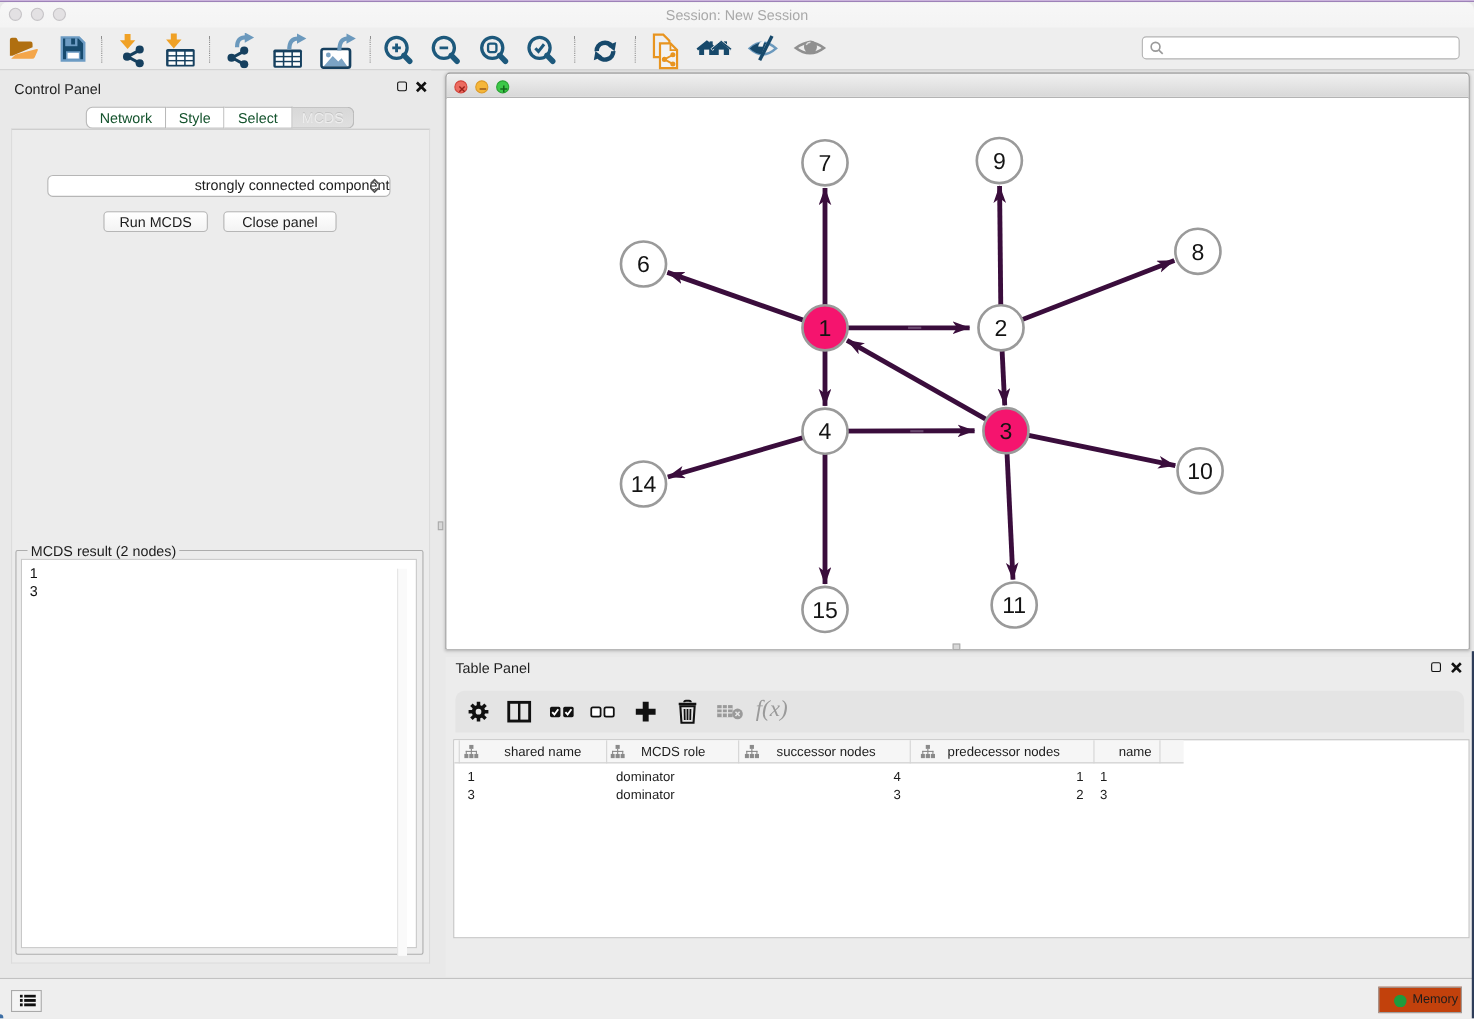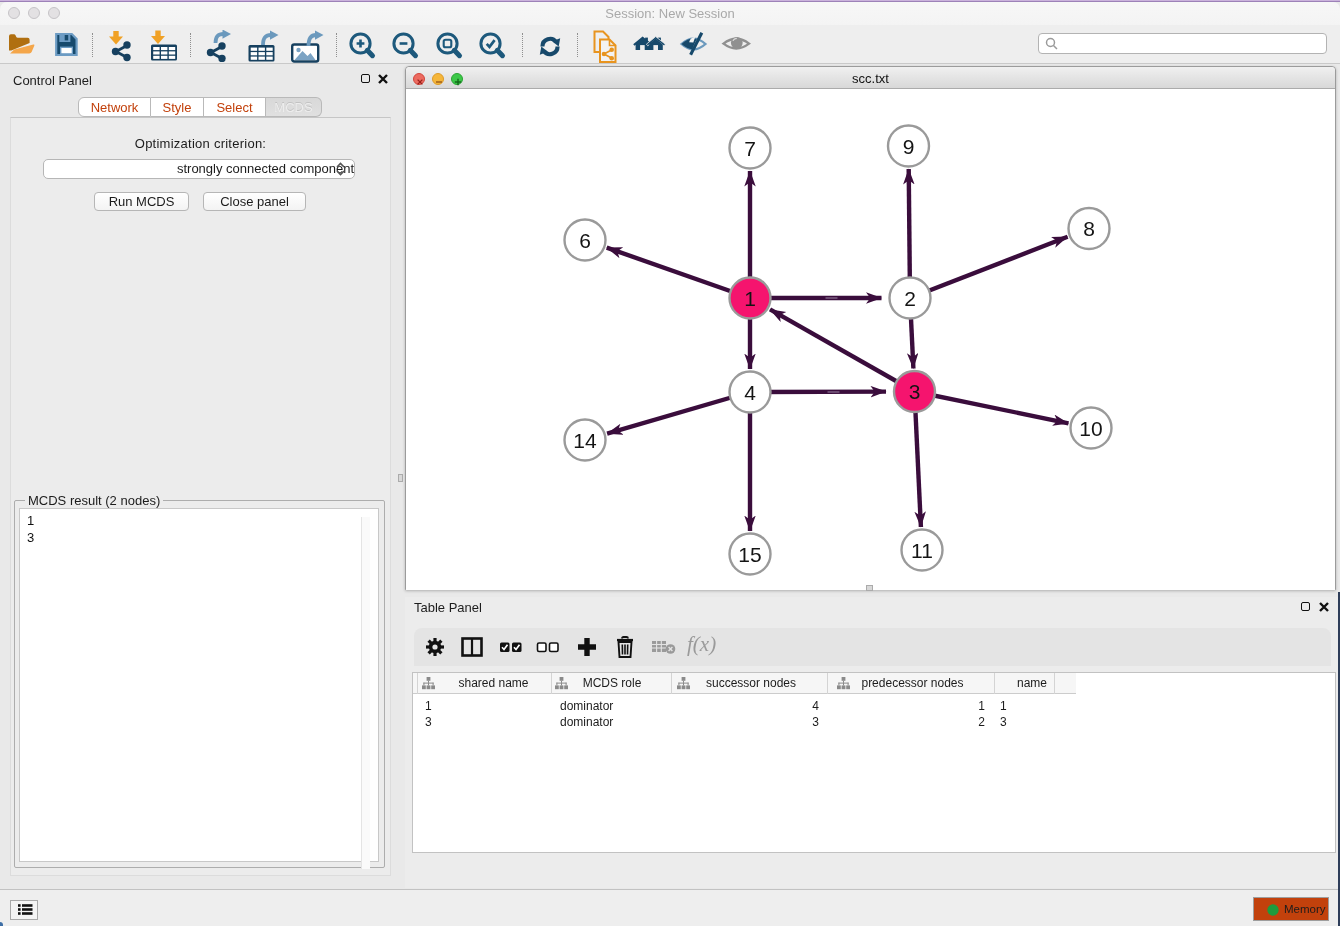--- a/index.html
+++ b/index.html
@@ -13,21 +13,21 @@
 
 .toolbar { position:absolute; left:0; top:25px; width:1340px; height:39px; background:#eeeeee; border-bottom:1px solid #c9c9c9; }
 .tb-ic { position:absolute; top:5px; }
 .tb-sep { position:absolute; top:8px; height:24px; border-left:1px dotted #8f8f8f; }
 .searchbox { position:absolute; left:1038px; top:8px; width:289px; height:21px; background:#fff; border:1px solid #b3b3b3; border-radius:4px; }
 
 .cp { position:absolute; left:0; top:64px; width:392px; height:824px; background:#e9e9e9; }
 .panel-title { position:absolute; font-size:13px; color:#1d1d1d; }
 .cp-float { position:absolute; width:9px; height:9px; border:1.5px solid #111; background:transparent; }
 .tabs { position:absolute; top:33px; left:78px; height:20px; display:flex; font-size:13px; }
-.tab { border:1px solid #b9b9b9; border-left:none; background:#fff; color:#c2410c; display:flex; align-items:center; justify-content:center; }
+.tab { border:1px solid #b9b9b9; border-left:none; background:#fff; color:#14532d; display:flex; align-items:center; justify-content:center; }
 .tab.first { border-left:1px solid #b9b9b9; border-radius:6px 0 0 6px; }
 .tab.sel { background:linear-gradient(#d8d8d8,#e0e0e0); color:#ededed; border-radius:0 6px 6px 0; text-shadow:0 -1px 0 #c2c2c2; }
 .cp-content { position:absolute; left:10px; top:53px; width:381px; height:759px; background:#ececec; border:1px solid #dcdcdc; border-top:1px solid #c6c6c6; }
 .opt-label { position:absolute; top:72px; left:10px; width:381px; text-align:center; font-size:13px; letter-spacing:0.25px; color:#1c1c1c; }
 .combo { position:absolute; left:43px; top:95px; width:312px; height:20px; background:#fff; border:1px solid #b6b6b6; border-radius:5px; font-size:13px; color:#1c1c1c; line-height:18px; padding-left:13px;text-align:right; }
 .btn { position:absolute; height:19px; background:linear-gradient(#ffffff,#f3f3f3); border:1px solid #b6b6b6; border-radius:4px; font-size:13px; color:#1c1c1c; text-align:center; line-height:17px; }
 .fieldset { position:absolute; left:14px; top:436px; width:371px; height:368px; border:1px solid #adadad; border-radius:2px; }
 .fs-legend { position:absolute; top:-8px; left:10px; background:#ececec; padding:0 3px; font-size:13px; color:#1c1c1c; }
 .fs-white { position:absolute; left:4px; top:7px; width:360px; height:354px; background:#fff; border:1px solid #c8c8c8; font-size:13px; color:#111; padding:3px 0 0 7px; line-height:17px; }
 .fs-scroll { position:absolute; right:8px; top:8px; width:9px; height:352px; background:#fafafa; border-left:1px solid #e4e4e4; }
@@ -237,21 +237,20 @@
   <svg style="position:absolute; left:377px; top:9px;" width="12" height="12" viewBox="0 0 12 12">
       <path d="M2,2 L10,10 M10,2 L2,10" stroke="#111" stroke-width="2.4"></path>
     </svg>
   <div class="tabs">
     <div class="tab first" style="width:73px;">Network</div>
     <div class="tab" style="width:53px;">Style</div>
     <div class="tab" style="width:62px;">Select</div>
     <div class="tab sel" style="width:56px;">MCDS</div>
   </div>
   <div class="cp-content"></div>
-  <div class="opt-label">Optimization criterion:</div>
   <div class="combo">strongly connected component
     <svg width="11" height="14" style="position:absolute; right:8px; top:2px;" viewBox="0 0 11 14">
         <path d="M2,5 L5.5,1.5 L9,5" fill="none" stroke="#555" stroke-width="1.6"></path>
         <path d="M2,9 L5.5,12.5 L9,9" fill="none" stroke="#555" stroke-width="1.6"></path>
       </svg>
   </div>
   <div class="btn" style="left:94px; top:128px; width:95px;">Run MCDS</div>
   <div class="btn" style="left:203px; top:128px; width:103px;">Close panel</div>
   <div class="fieldset">
     <div class="fs-legend">MCDS result (2 nodes)</div>
@@ -265,21 +264,20 @@
   <div class="net-titlebar">
     <div class="tl2" style="left:7px;  background:#ec6b60; border:1px solid #d2453c;"><svg width="10" height="10" viewBox="0 0 10 10" style="margin:1px;">
           <path d="M2.6,2.6 L7.4,7.4 M7.4,2.6 L2.6,7.4" stroke="#99201a" stroke-width="1.3"></path>
         </svg></div>
     <div class="tl2" style="left:26px; background:#f5b63a; border:1px solid #dd9b28;"><svg width="10" height="10" viewBox="0 0 10 10" style="margin:1px;">
           <path d="M2,5 H8" stroke="#99591a" stroke-width="1.4"></path>
         </svg></div>
     <div class="tl2" style="left:45px; background:#3cc848; border:1px solid #2aa334;"><svg width="10" height="10" viewBox="0 0 10 10" style="margin:1px;">
           <path d="M5,1.8 V8.2 M1.8,5 H8.2" stroke="#14691b" stroke-width="1.4"></path>
         </svg></div>
-    <div class="nt-title">scc.txt</div>
   </div>
   <div class="net-canvas">
     <svg width="929" height="500" viewBox="406 89 929 500">
       <defs>
         <marker id="arr" markerWidth="18" markerHeight="13" refX="15.5" refY="5.75" orient="auto" markerUnits="userSpaceOnUse">
           <path d="M0,0 L16,5.75 L0,11.5 L4.2,5.75 Z" fill="#3a0d3c"></path>
         </marker>
       </defs>
       <g stroke="#3a0d3c" stroke-width="4.4" marker-end="url(#arr)">
         <line x1="750.0" y1="297.0" x2="750.0" y2="170.0"></line>

